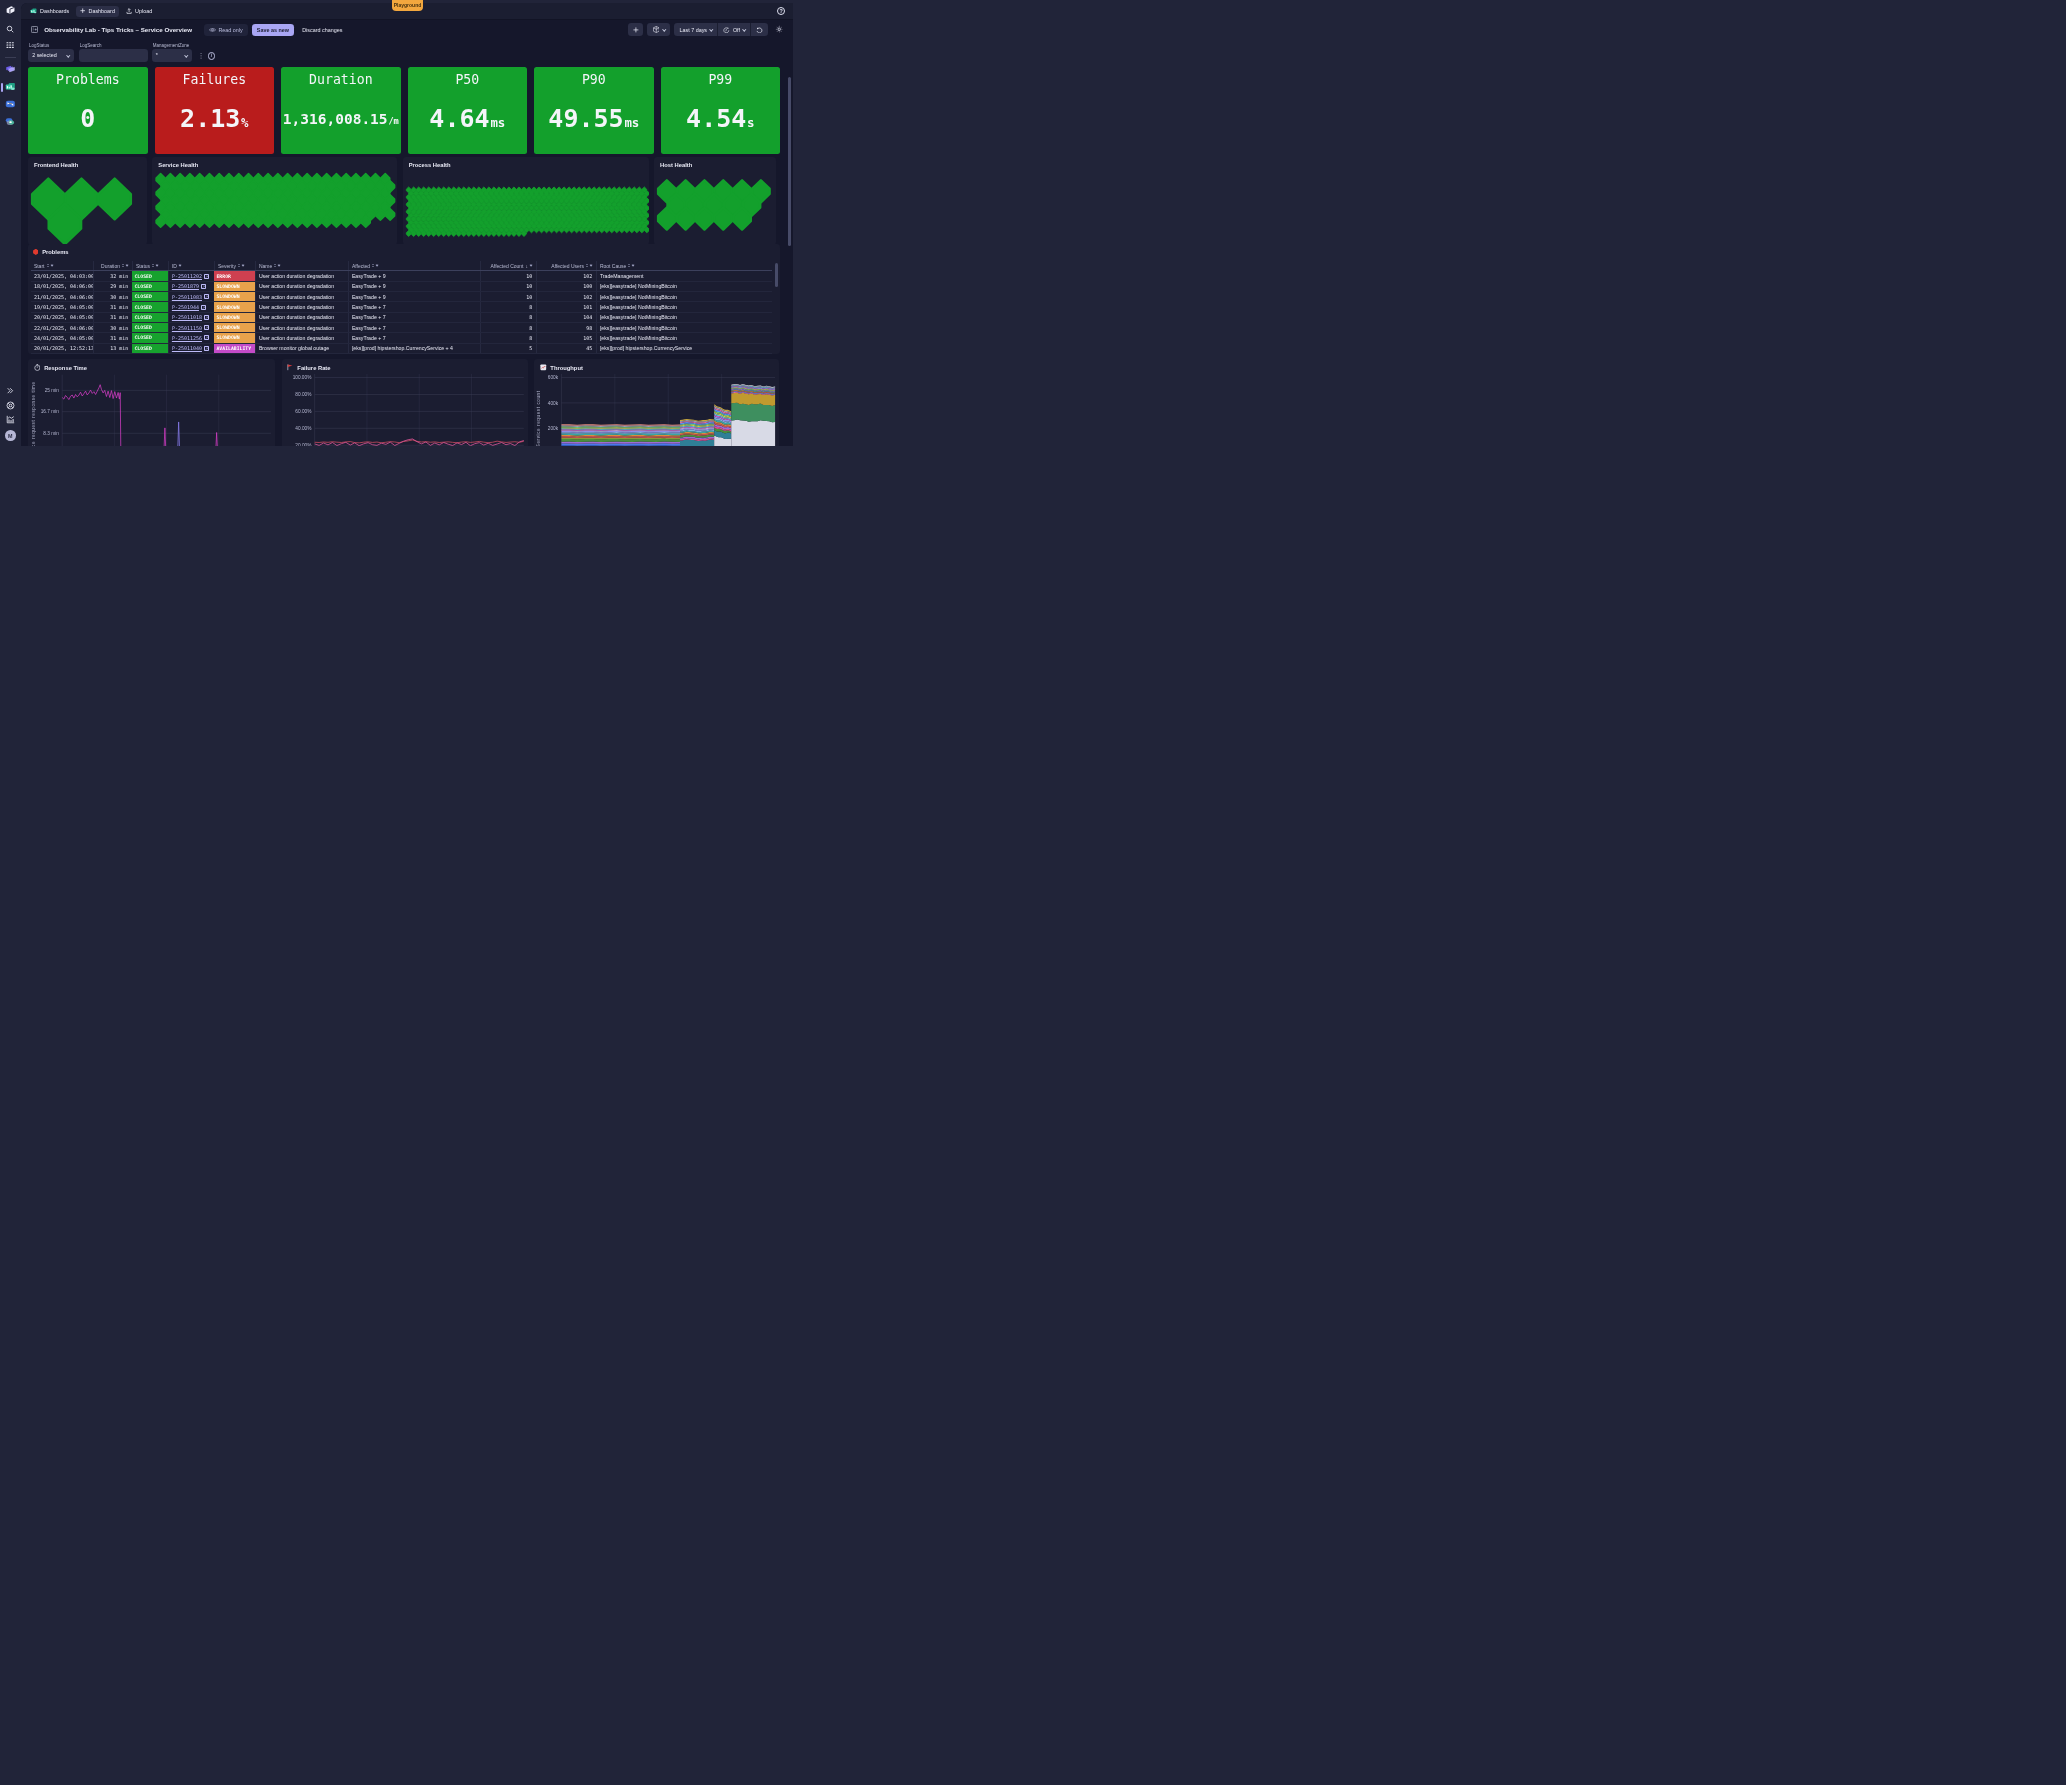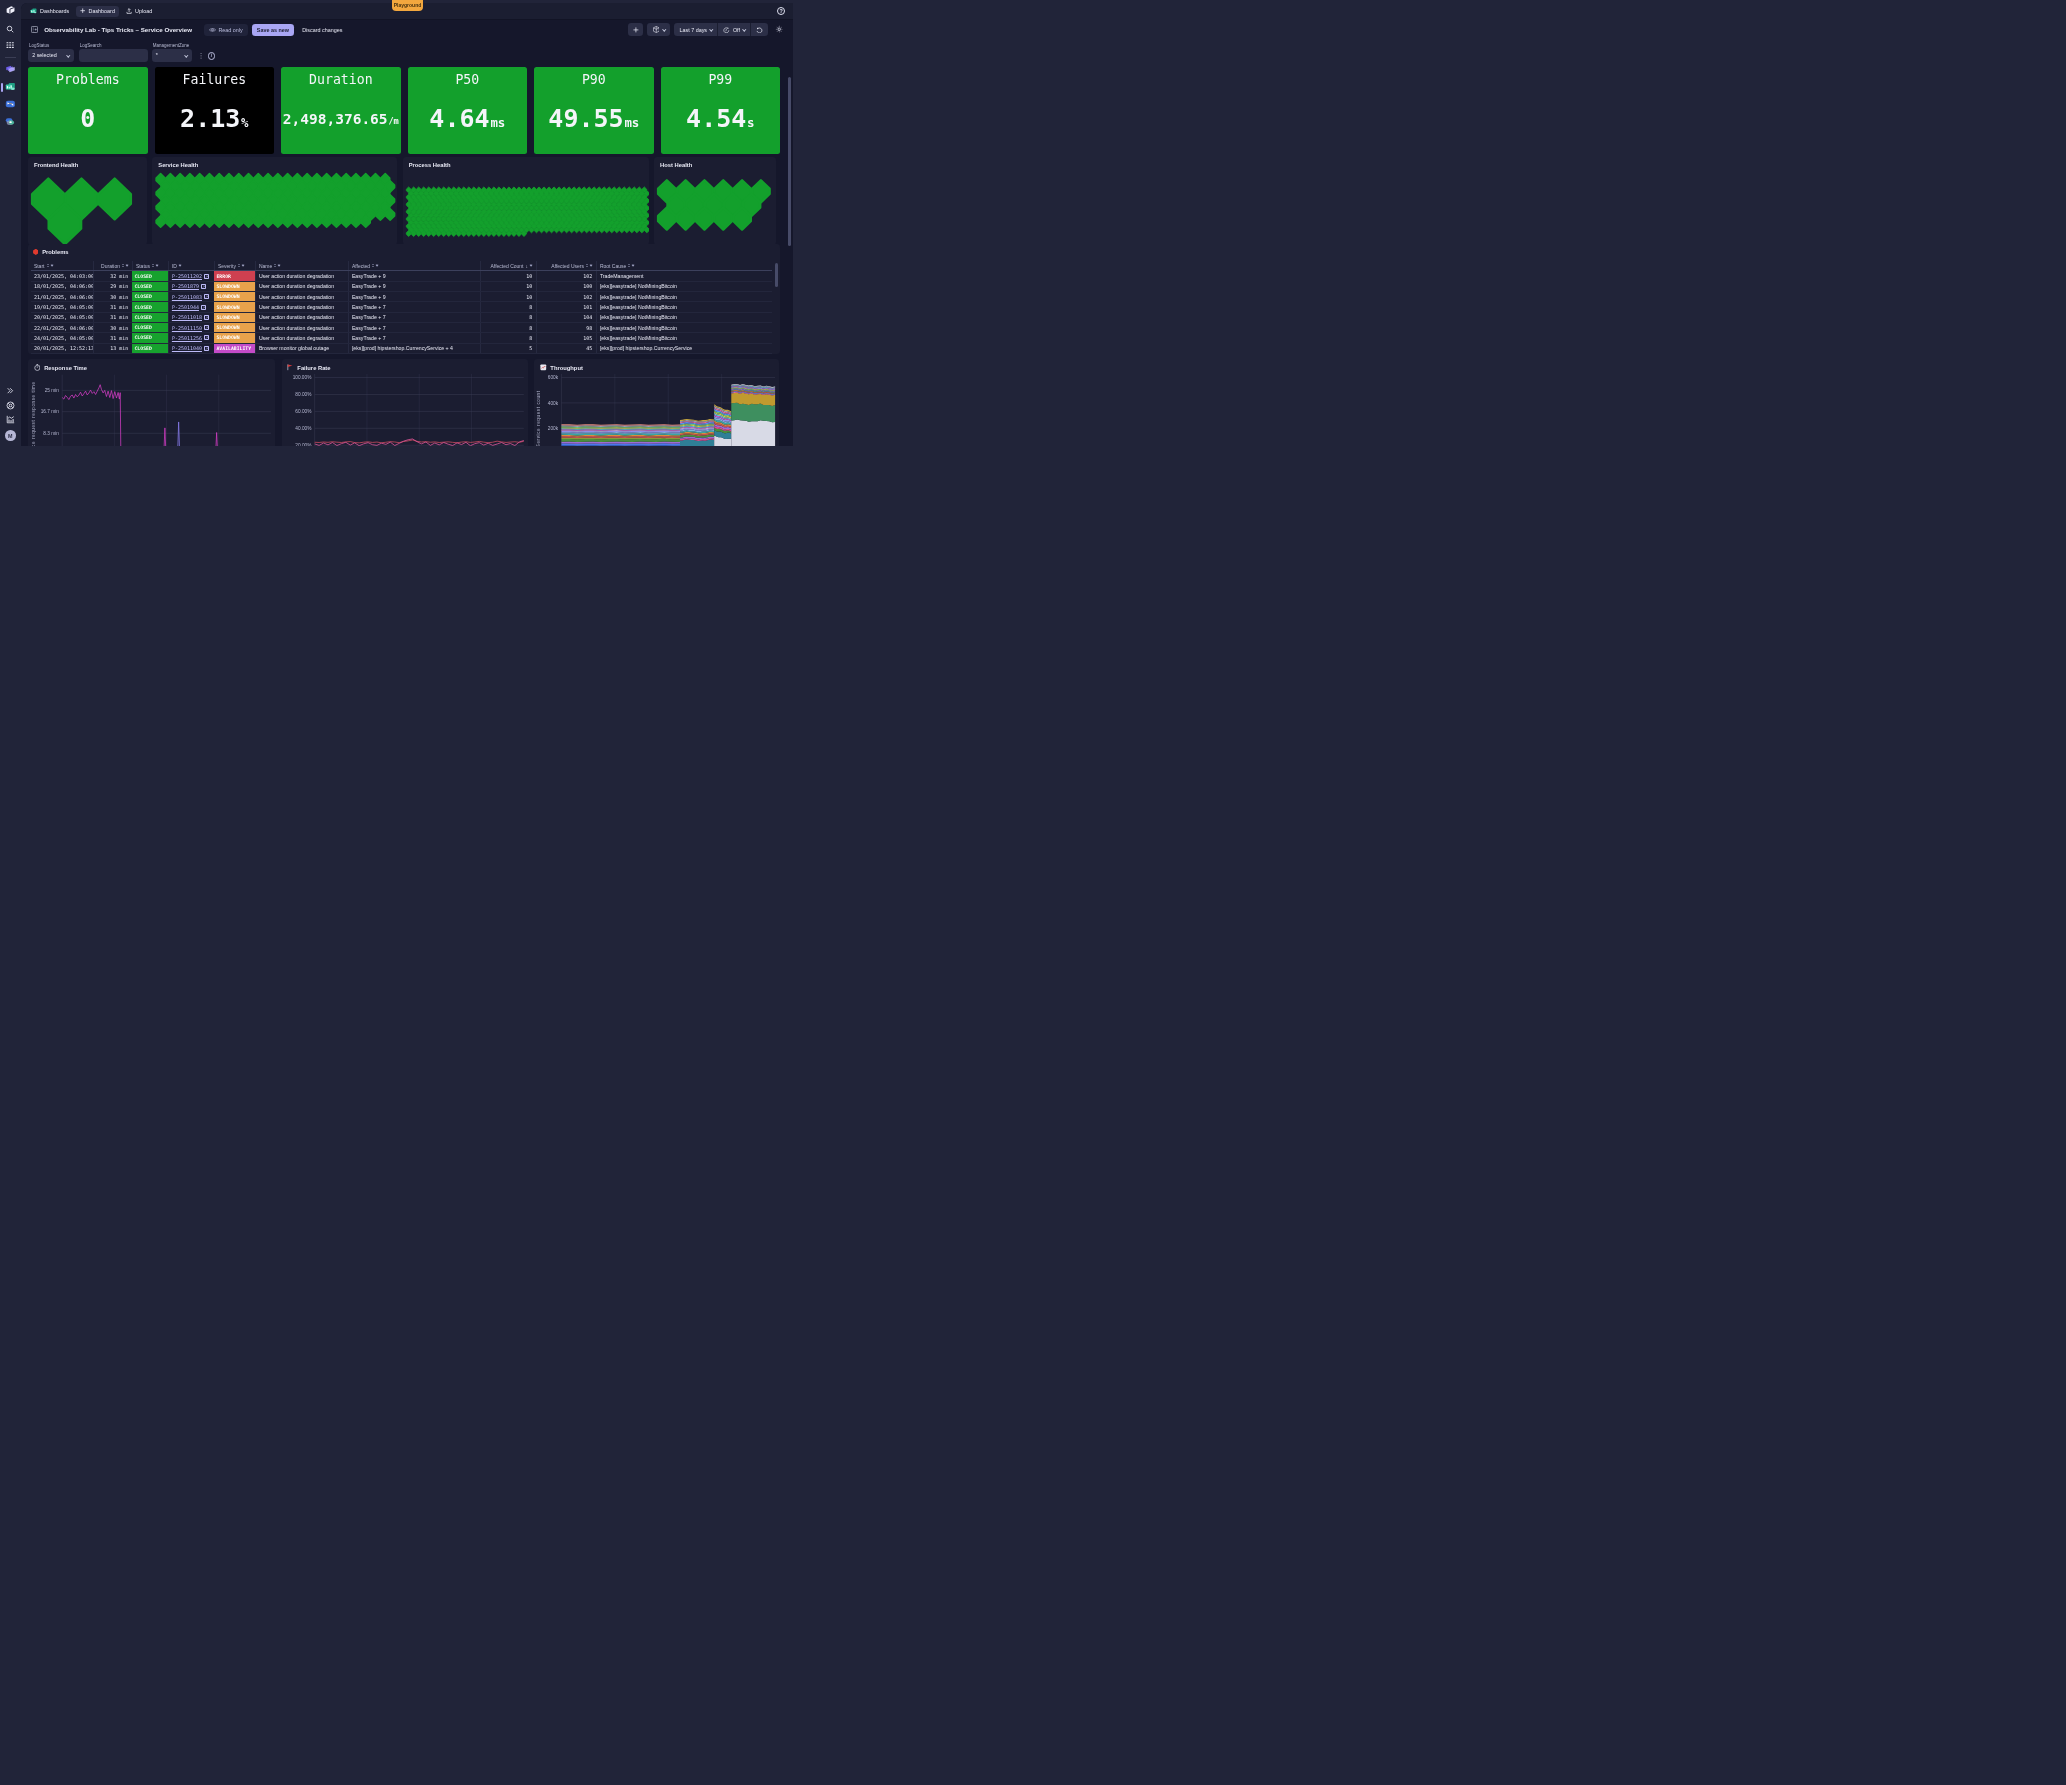--- a/index.html
+++ b/index.html
@@ -304,34 +304,34 @@
 
   <div id="kpis">
       <div class="kpi" style="background: rgb(19, 160, 44);">
         <div class="kpi-title">Problems</div>
         <div class="kpi-mid">
           <div class="kpi-value">
             <span class="num">0</span>
           </div>
         </div>
       </div>
-      <div class="kpi" style="background: #000000;">
+      <div class="kpi" style="background: #b91c1c;">
         <div class="kpi-title">Failures</div>
         <div class="kpi-mid">
           <div class="kpi-value">
             <span class="num">2.13</span>
             <span class="unit">%</span>
           </div>
         </div>
       </div>
       <div class="kpi" style="background: rgb(19, 160, 44);">
         <div class="kpi-title">Duration</div>
         <div class="kpi-mid">
           <div class="kpi-value small">
-            <span class="num">2,498,376.65</span>
+            <span class="num">1,316,008.15</span>
             <span class="unit">/m</span>
           </div>
         </div>
       </div>
       <div class="kpi" style="background: rgb(19, 160, 44);">
         <div class="kpi-title">P50</div>
         <div class="kpi-mid">
           <div class="kpi-value">
             <span class="num">4.64</span>
             <span class="unit">ms</span>

